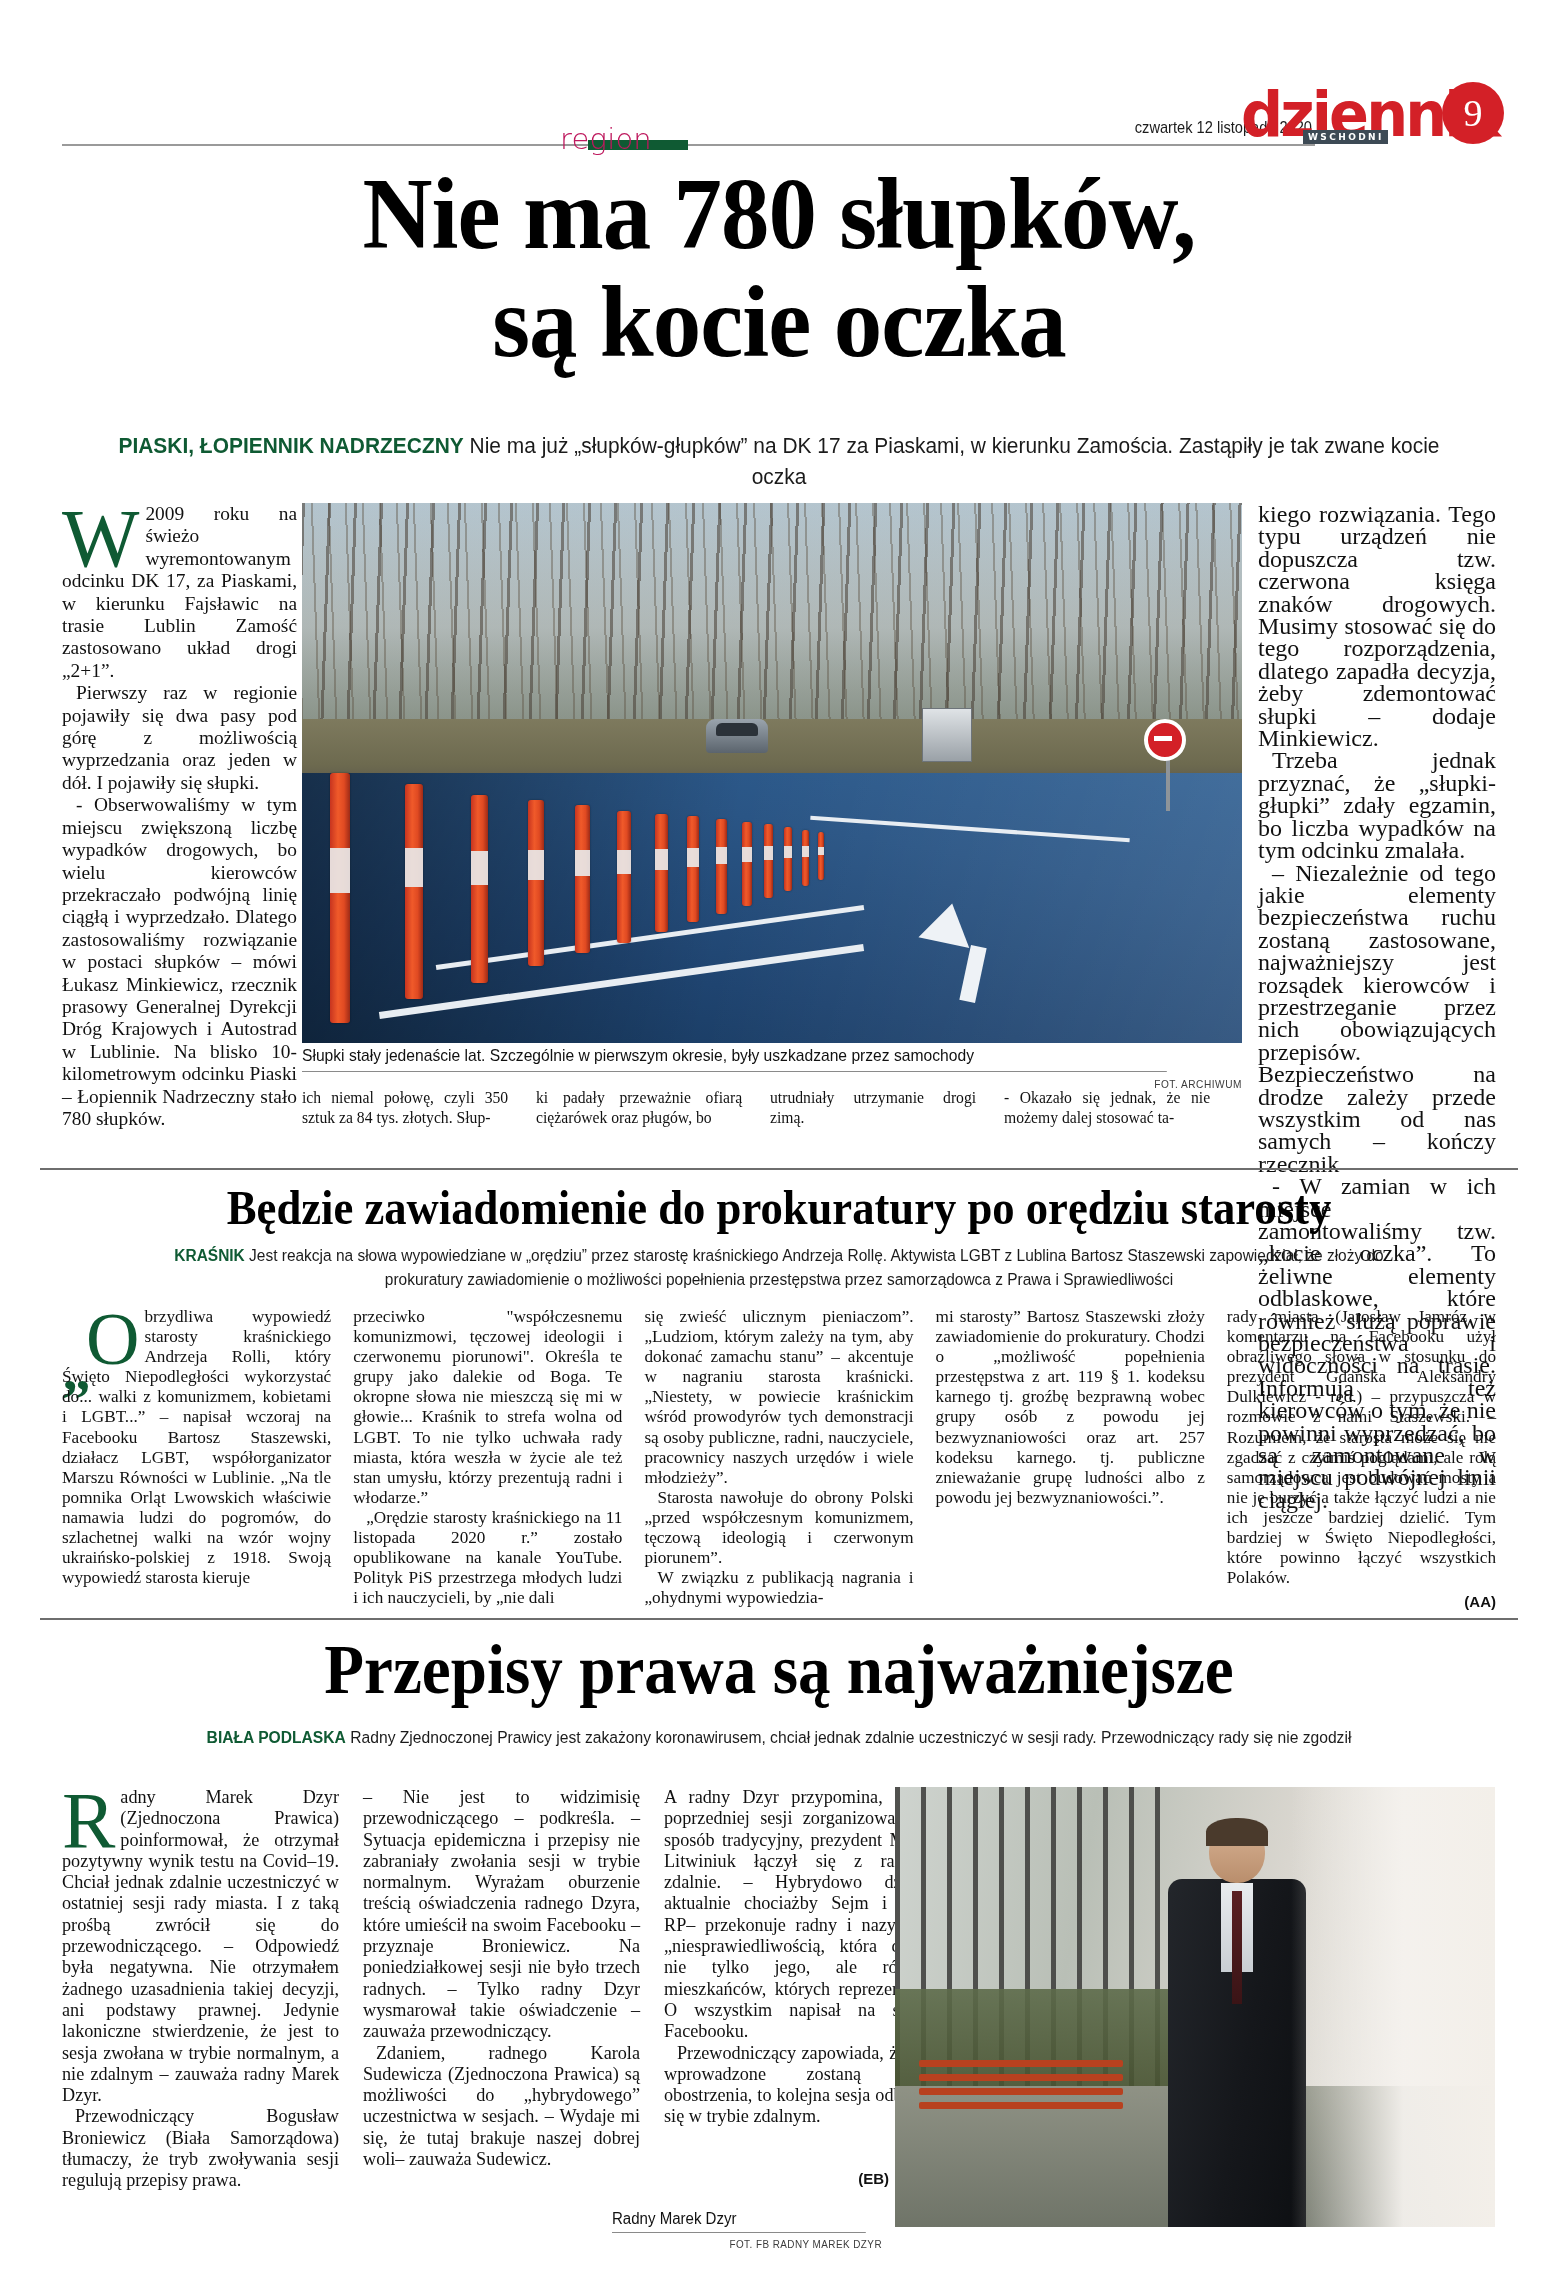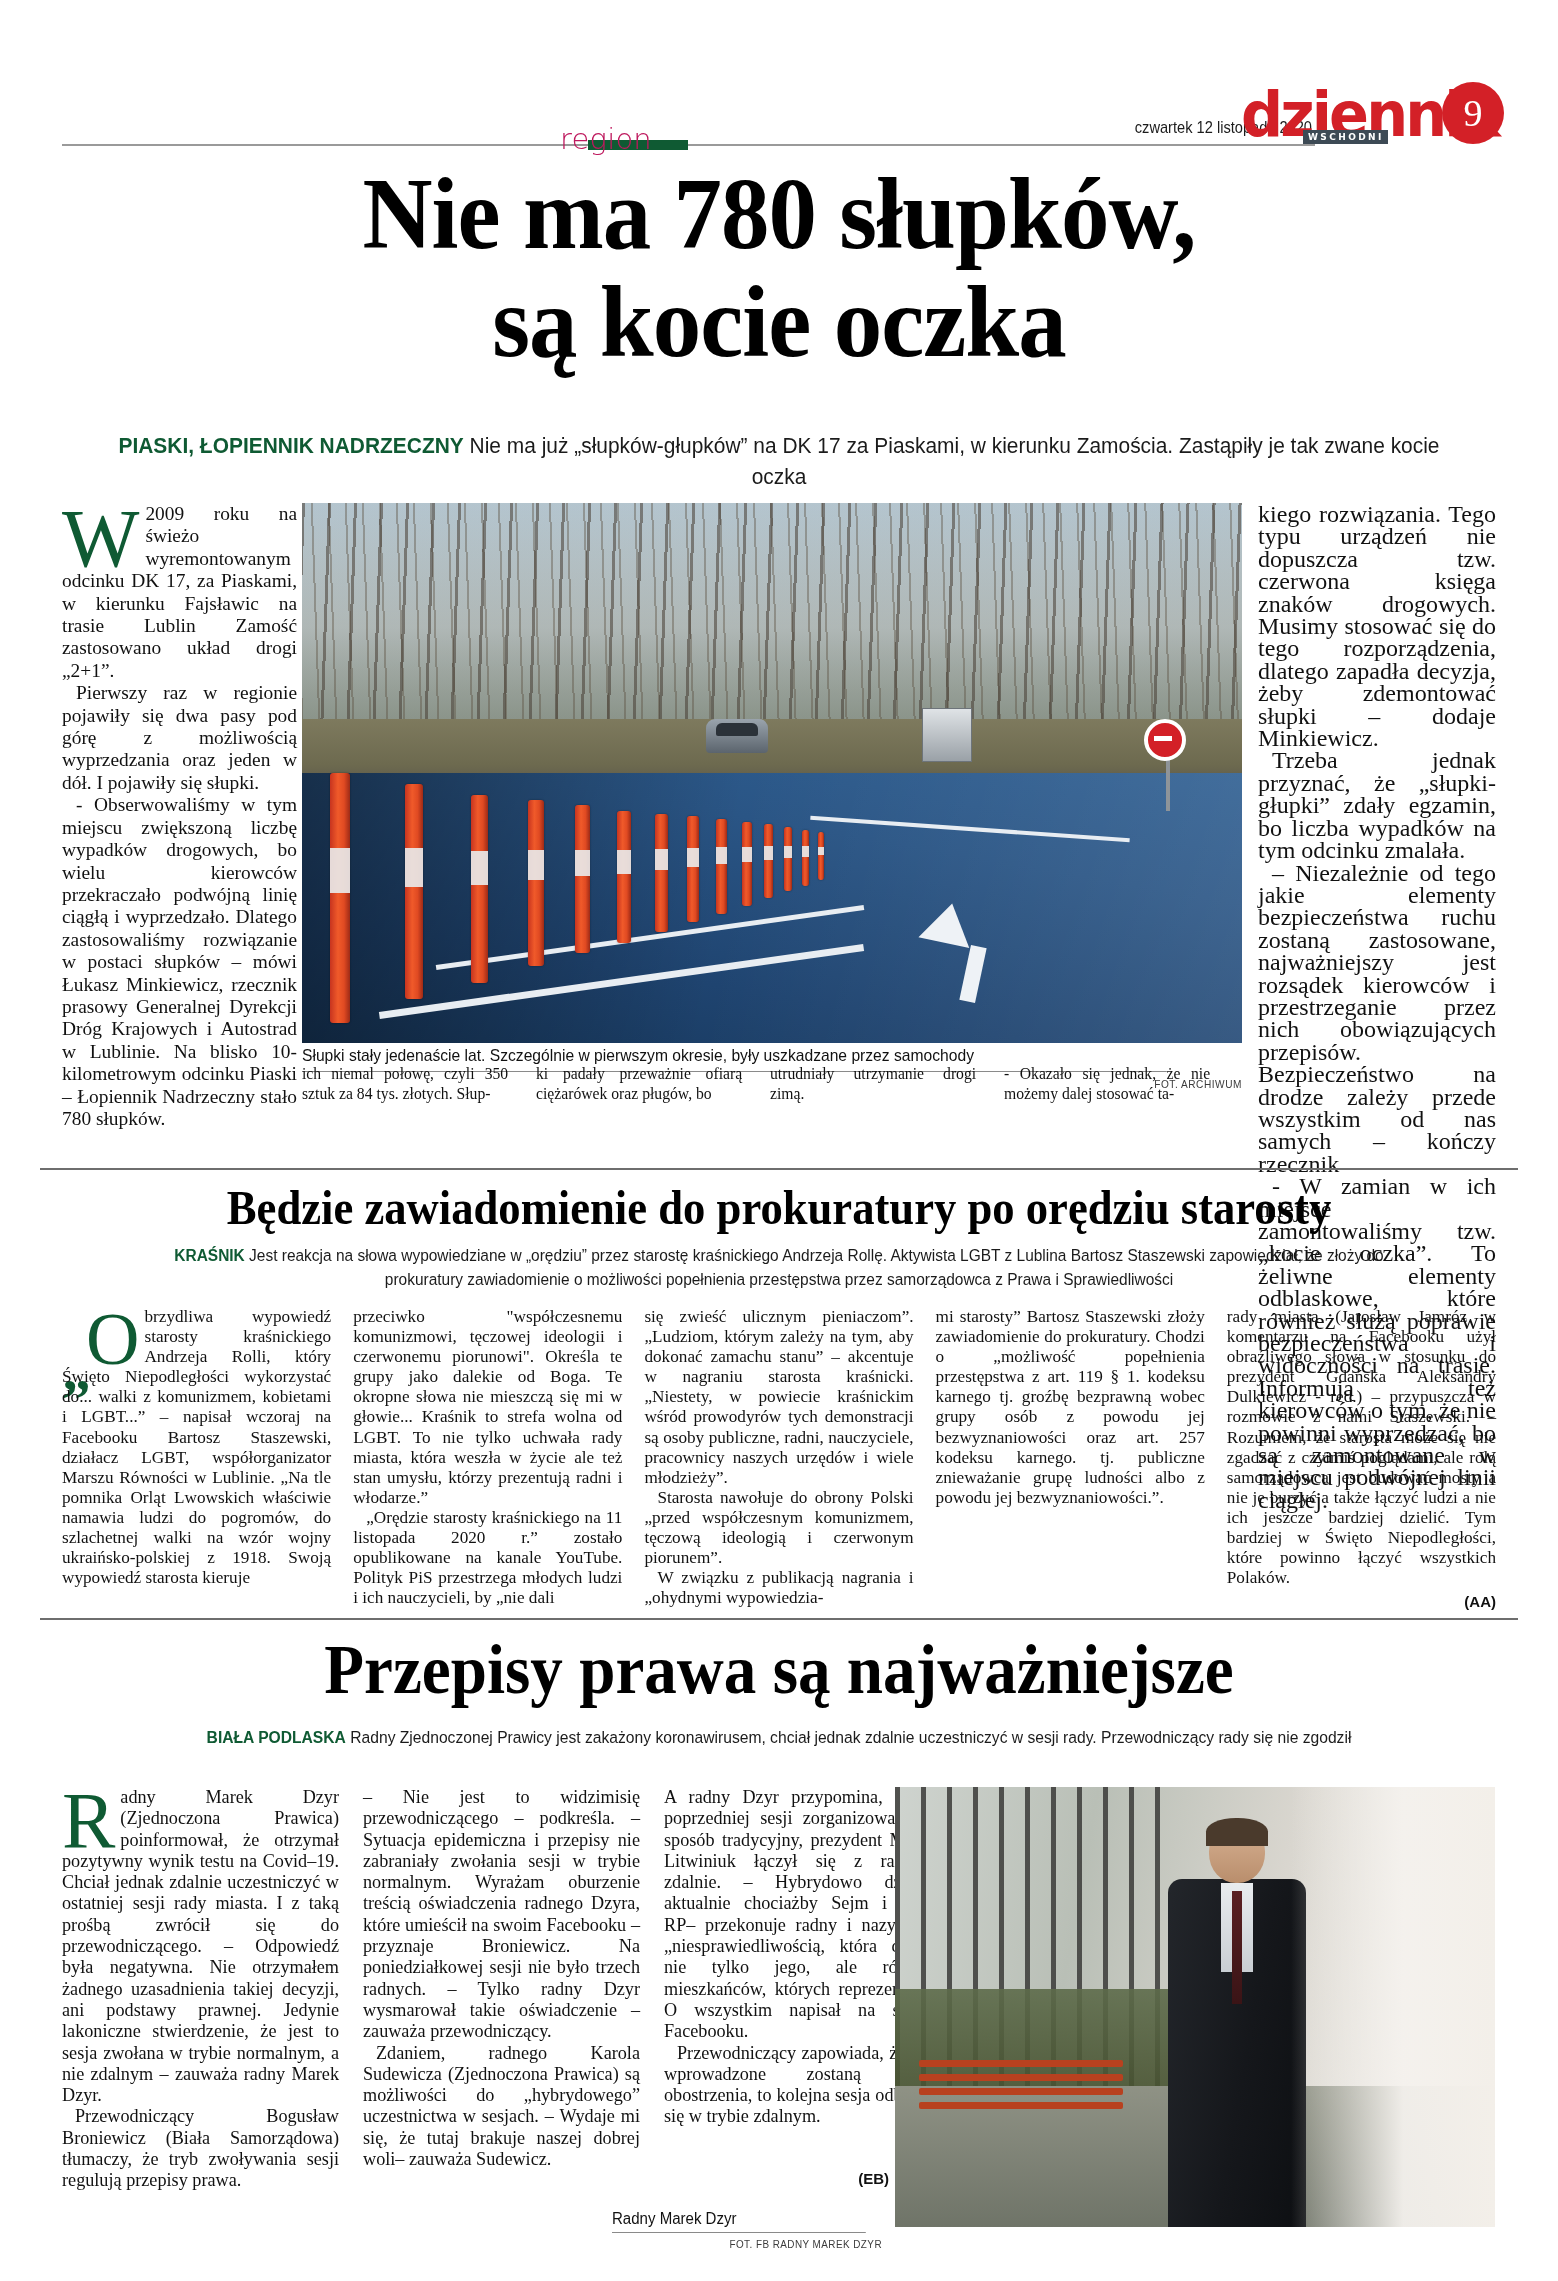--- a/index.html
+++ b/index.html
@@ -220,21 +220,21 @@
     font-family: "Liberation Sans", sans-serif;
     font-size: 11.5px;
     letter-spacing: 0.6px;
     color: #3b3b3b;
     transform: scaleX(0.88);
     transform-origin: right top;
   }
   .a1-bottom-cols {
     position: absolute;
     left: 302px;
-    top: 1064px;
+    top: 1088px;
     width: 940px;
     display: flex;
     gap: 17px;
   }
   .a1-bottom-cols > div {
     width: 217px;
     font-size: 16.5px;
     line-height: 19.5px;
     text-align: justify;
     transform: scaleX(0.95);

